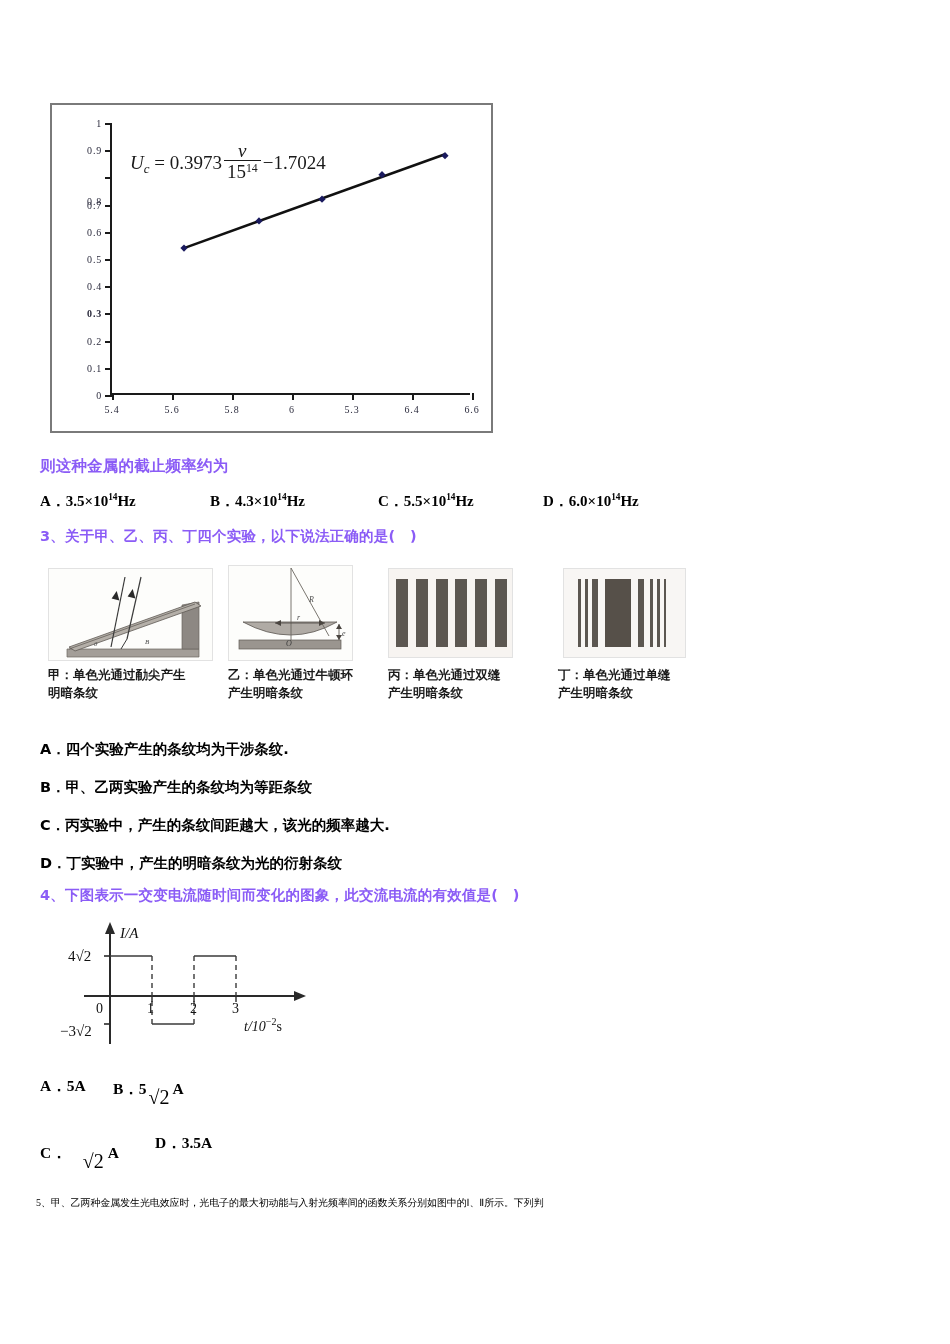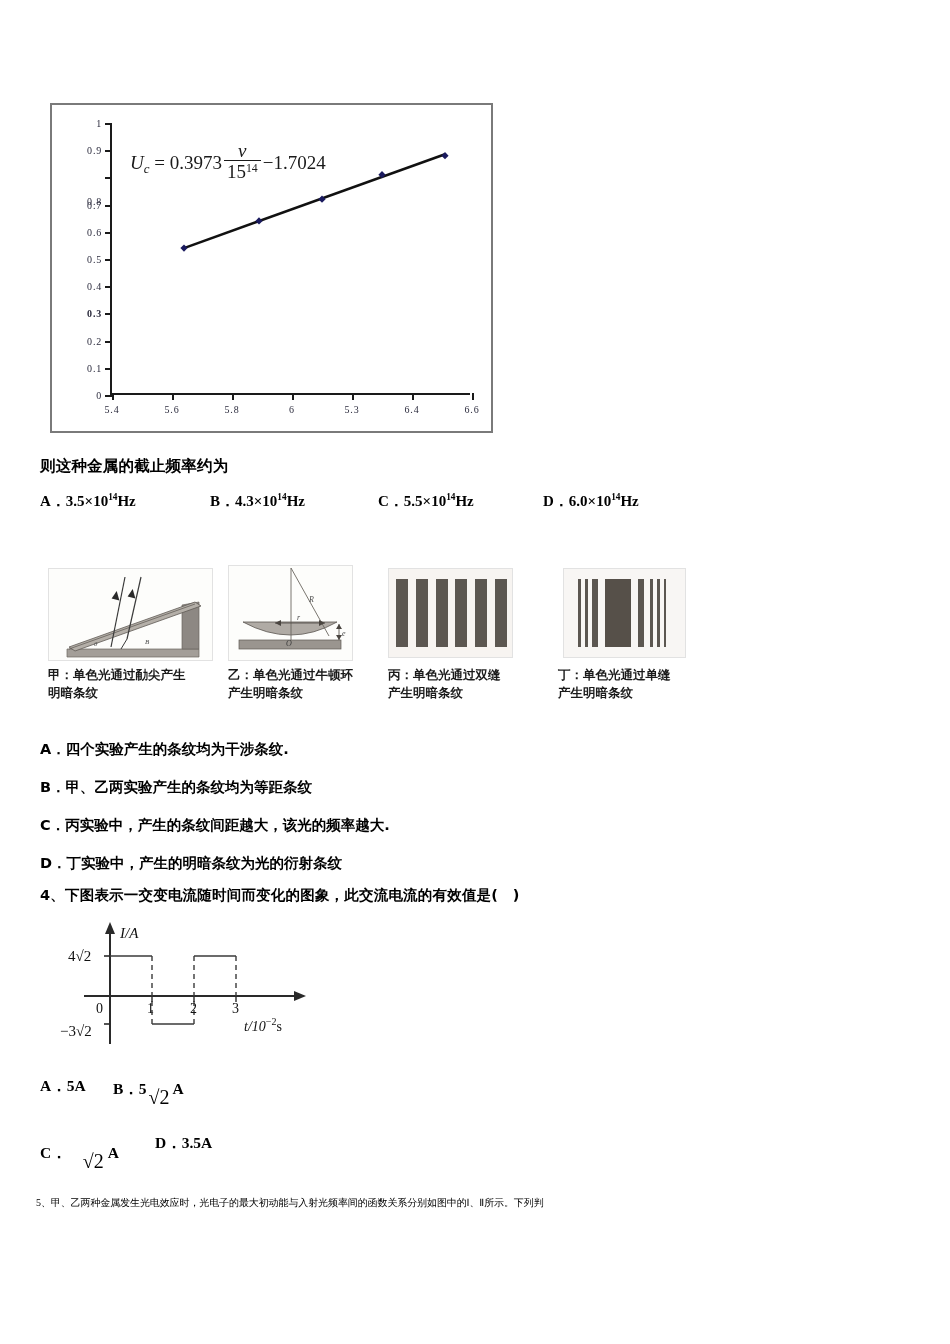--- a/index.html
+++ b/index.html
@@ -113,21 +113,21 @@
     padding: 0 3px;
   }
   .sup { font-size: 0.62em; vertical-align: 0.55em; font-style: normal; }
 
   
   .qtext {
     position: absolute;
     font-family: "Liberation Serif", "DejaVu Serif", serif;
     font-size: 15.5px;
     font-weight: bold;
-    color: #000000;
+    color: #8b5cf6;
     white-space: nowrap;
     letter-spacing: 0.2px;
   }
   .opt-row {
     position: absolute;
     font-family: "Liberation Serif", "DejaVu Serif", serif;
     font-size: 15px;
     font-weight: bold;
     white-space: nowrap;
   }
@@ -263,20 +263,21 @@
   <div class="opt-row" style="left:210px; top:492px;">
     <span class="optlabel">B．</span><span>4.3×10</span><span class="exp">14</span><span>Hz</span>
   </div>
   <div class="opt-row" style="left:378px; top:492px;">
     <span class="optlabel">C．</span><span>5.5×10</span><span class="exp">14</span><span>Hz</span>
   </div>
   <div class="opt-row" style="left:543px; top:492px;">
     <span class="optlabel">D．</span><span>6.0×10</span><span class="exp">14</span><span>Hz</span>
   </div>
 
+  <div class="qtext" style="left:40px; top:527px; font-family:'DejaVu Sans','Liberation Sans',sans-serif; font-size:14.5px;">3、关于甲、乙、丙、丁四个实验，以下说法正确的是(　)</div>
 
   <div class="fig-row">
 
     <div class="fig-box" style="left:48px; top:2px; width:165px; height:93px;">
       <svg class="wedge-svg" width="165" height="93" viewBox="0 0 165 93">
         <rect x="0" y="0" width="165" height="93" fill="#fdfdfb"></rect>
 
         <polygon points="18,80 150,80 150,88 18,88" fill="#a39e98" stroke="#6b6660" stroke-width="0.7"></polygon>
 
         <polygon points="133,36 150,33 150,80 133,80" fill="#8d8883" stroke="#6b6660" stroke-width="0.7"></polygon>

